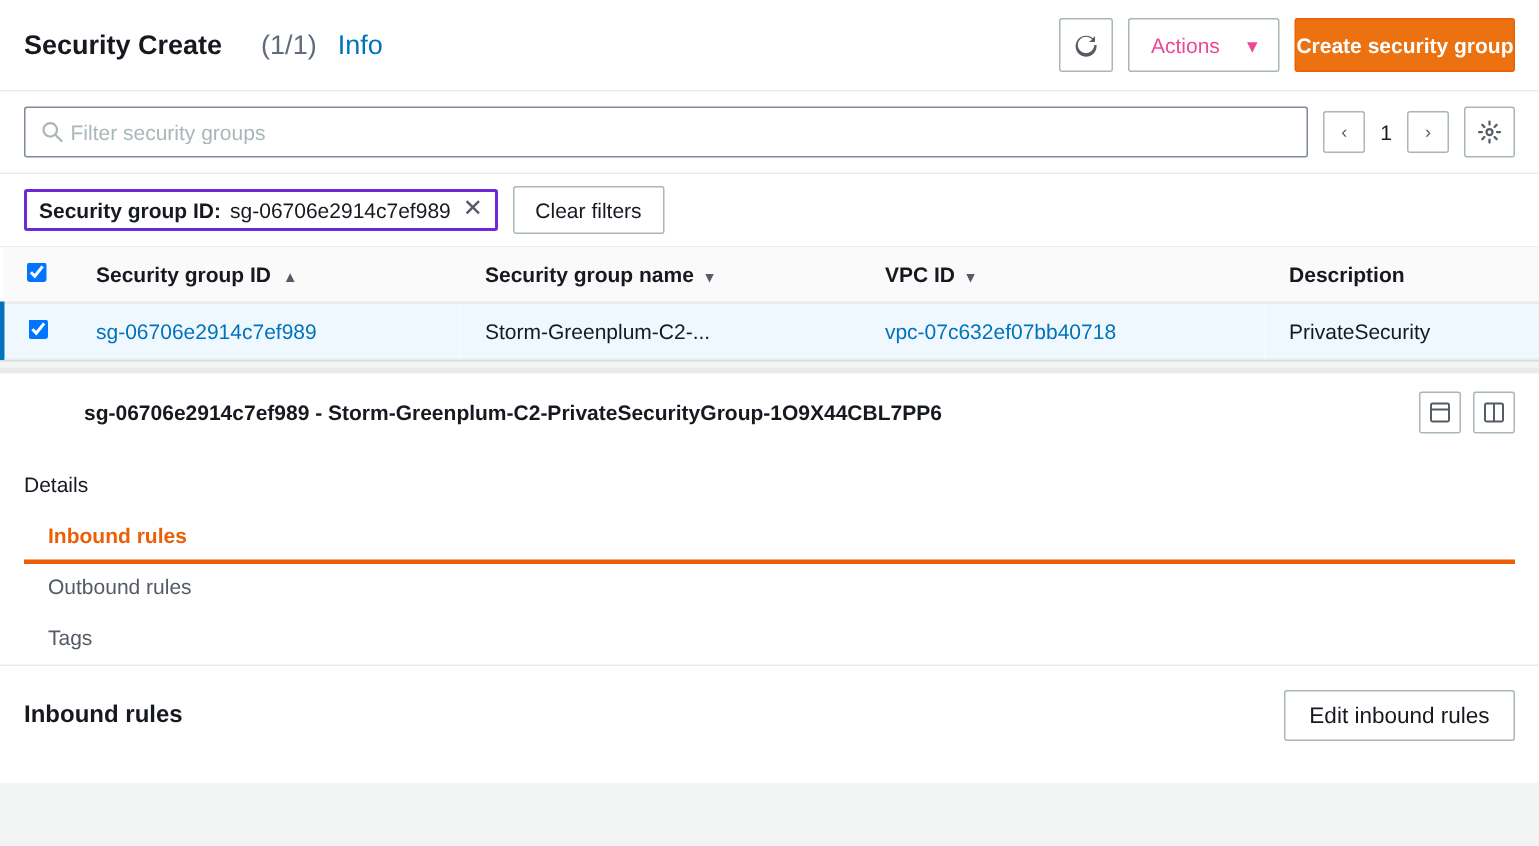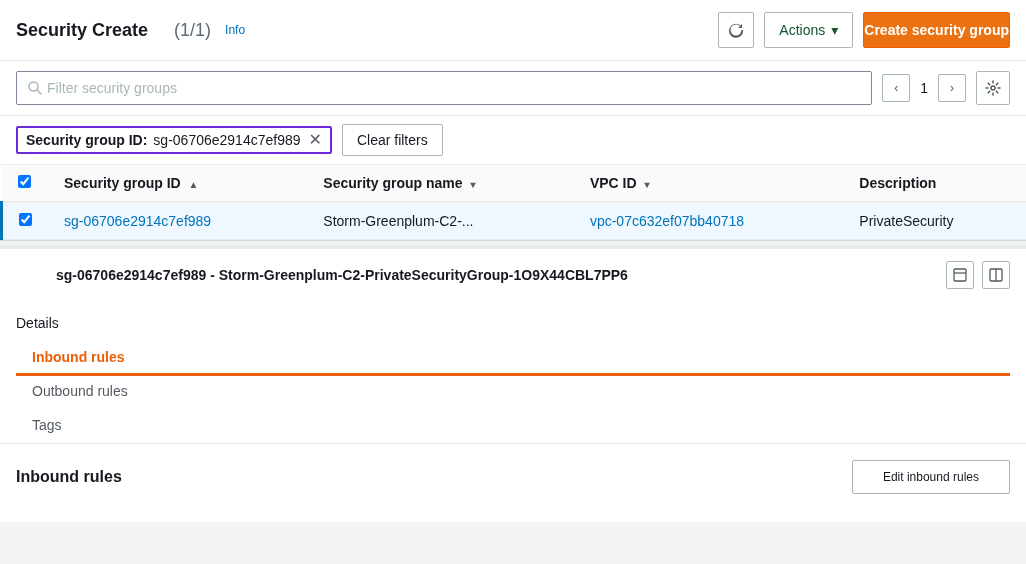--- a/index.html
+++ b/index.html
@@ -26,21 +26,21 @@
     }
     .header-count {
       font-size: 18px;
       font-weight: 400;
       color: #5f6b7a;
       margin-left: 12px;
     }
     .info-link {
       color: #0073bb;
       text-decoration: none;
-      font-size: 12px;
+      font-size: 18px;
       margin-left: 4px;
     }
     .header-spacer { flex: 1; }
     .refresh-btn {
       border: 1px solid #aab7b8;
       background: #fff;
       border-radius: 2px;
       width: 36px;
       height: 36px;
       display: flex;
@@ -51,24 +51,24 @@
     }
     .actions-btn {
       border: 1px solid #aab7b8;
       background: #fff;
       border-radius: 2px;
       height: 36px;
       padding: 0 14px;
       cursor: pointer;
       display: flex;
       align-items: center;
-      gap: 6px;
+      gap: 18px;
       font-size: 14px;
       font-weight: 400;
-      color: #14532d;
+      color: #ec4899;
     }
     .create-btn {
       background: #ec7211;
       color: #fff;
       border: 1px solid #eb5f07;
       border-radius: 2px;
       height: 36px;
       padding: 0 0;
       cursor: pointer;
       font-size: 14px;
@@ -312,23 +312,23 @@
     .inbound-title {
       font-size: 16px;
       font-weight: 700;
       color: #16191f;
     }
     .edit-rules-btn {
       border: 1px solid #aab7b8;
       background: #fff;
       border-radius: 2px;
       height: 34px;
-      padding: 0 30px;
-      cursor: pointer;
-      font-size: 12px;
+      padding: 0 16px;
+      cursor: pointer;
+      font-size: 15px;
       color: #16191f;
     }
   </style>
 </head>
 <body>
 
 <div>
 
   <div class="top-panel">
 

